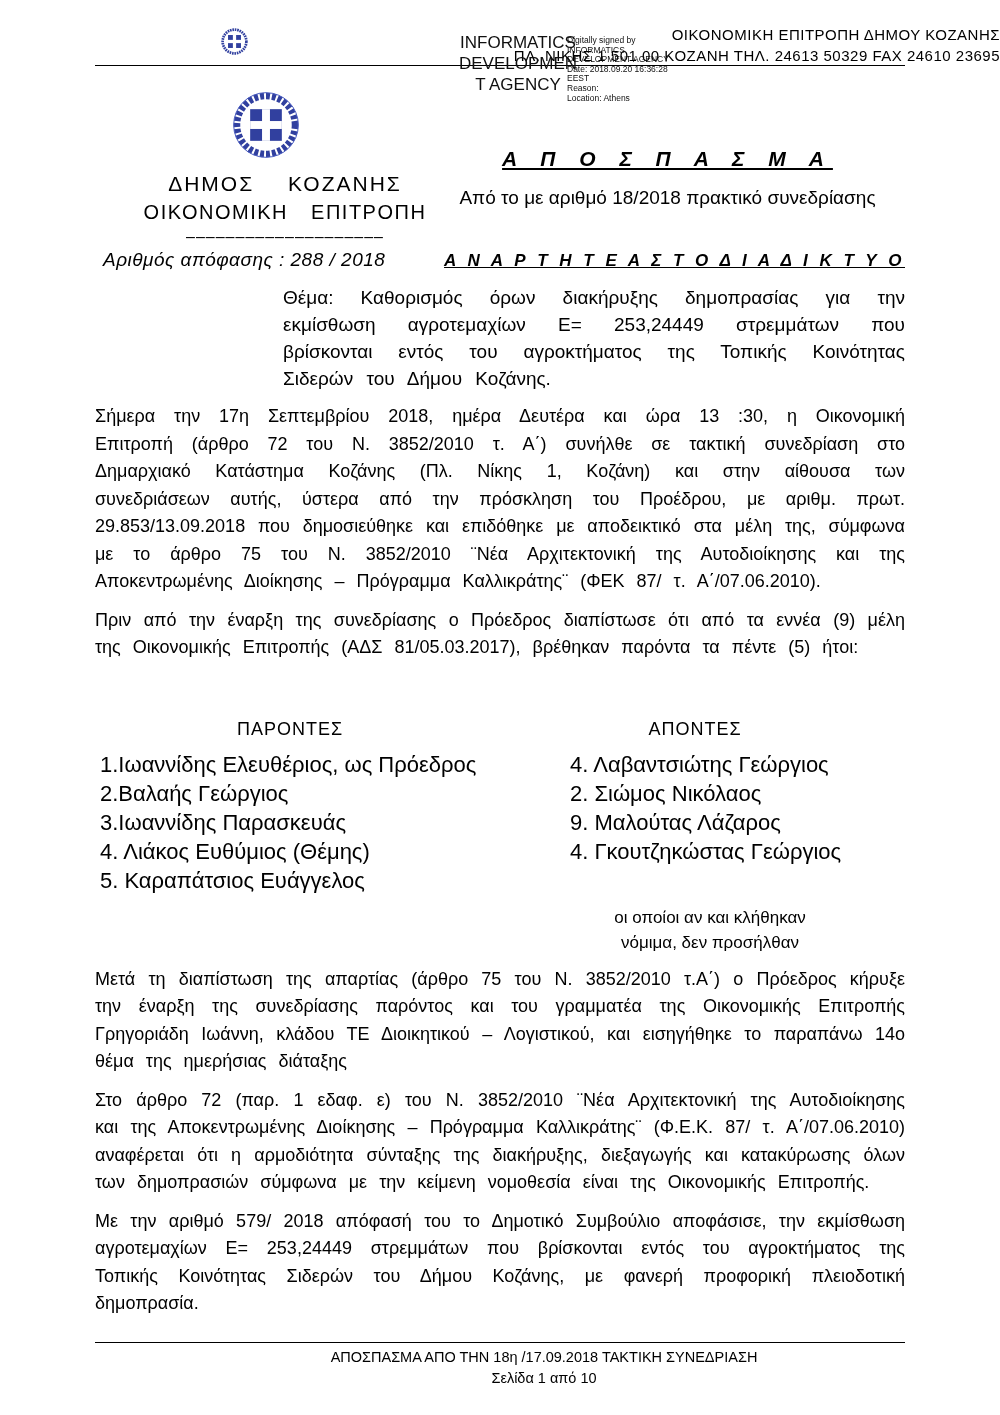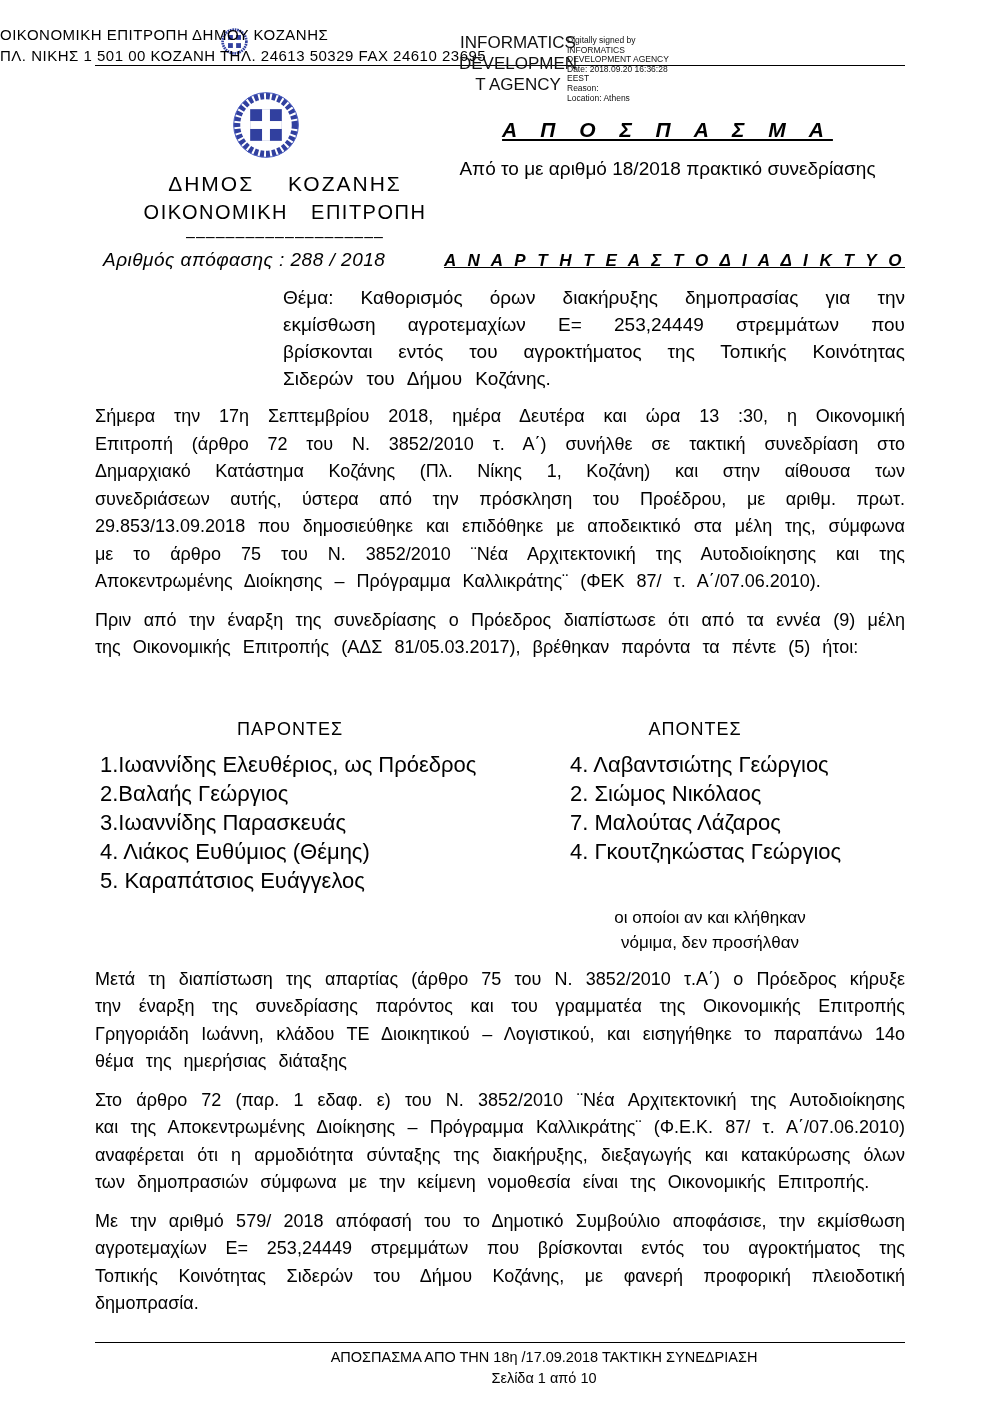--- a/index.html
+++ b/index.html
@@ -1,37 +1,37 @@
 <!DOCTYPE html>
 <html><head>
 <meta charset="utf-8">
 <style>
   html,body{margin:0;padding:0;background:#fff;}
   .page{
     position:relative;width:1000px;height:1415px;background:#fff;
     font-family:"Liberation Sans",sans-serif;color:#000;overflow:hidden;
   }
   
-  .hdr{position:absolute;top:24px;left:0;width:100%;text-align:left;
+  .hdr{position:absolute;top:24px;left:0;width:100%;text-align:right;
        font-size:15px;line-height:21px;letter-spacing:.5px;font-weight:500;}
   .emblem-sm{position:absolute;top:28px;left:221px;width:27px;height:27px;}
   .rule-top{position:absolute;top:65px;left:95px;width:810px;border-top:1.6px solid #000;}
   
   .sig-big{position:absolute;top:32px;left:450px;width:136px;text-align:center;
            font-size:17px;line-height:21px;font-weight:500;color:#101010;z-index:3;}
   .sig-small{position:absolute;top:36px;left:567px;font-size:8.5px;line-height:9.6px;
              color:#101010;z-index:3;white-space:nowrap;}
   
   .emblem-lg{position:absolute;top:92px;left:233px;width:66px;height:66px;}
   .org{position:absolute;top:170px;left:110px;width:350px;text-align:center;}
   .org-l1{font-size:21px;line-height:28px;letter-spacing:2px;word-spacing:26px;}
   .org-l2{font-size:20px;line-height:28px;letter-spacing:1.5px;word-spacing:16px;}
   .org-dash{font-size:16px;letter-spacing:1px;line-height:22px;}
   
-  .excerpt{position:absolute;top:118px;left:430px;width:475px;text-align:center;}
+  .excerpt{position:absolute;top:147px;left:430px;width:475px;text-align:center;}
   .excerpt-title{display:inline-block;font-style:italic;font-weight:600;font-size:21px;
                  letter-spacing:9px;text-decoration:underline;}
   .excerpt-sub{margin-top:16px;font-size:19px;white-space:nowrap;}
   
   .decision{position:absolute;top:249px;left:95px;width:810px;display:flex;
             justify-content:space-between;align-items:baseline;}
   .dec-no{font-style:italic;font-size:19px;padding-left:8px;letter-spacing:.5px;}
   .dec-web{font-style:italic;font-weight:600;font-size:17px;letter-spacing:3.5px;
            text-decoration:underline;}
   
@@ -129,21 +129,21 @@
           <div>3.Ιωαννίδης Παρασκευάς</div>
           <div>4. Λιάκος Ευθύμιος (Θέμης)</div>
           <div>5. Καραπάτσιος Ευάγγελος</div>
         </div>
       </div>
       <div class="att-col-r">
         <div class="att-hdr">ΑΠΟΝΤΕΣ</div>
         <div class="att-list">
           <div>4. Λαβαντσιώτης Γεώργιος</div>
           <div>2. Σιώμος Νικόλαος</div>
-          <div>7. Μαλούτας Λάζαρος</div>
+          <div>9. Μαλούτας Λάζαρος</div>
           <div>4. Γκουτζηκώστας Γεώργιος</div>
         </div>
       </div>
     </div>
 
     <div class="absent-note">
       <div>οι οποίοι αν και κλήθηκαν</div>
       <div>νόμιμα, δεν προσήλθαν</div>
     </div>
 

